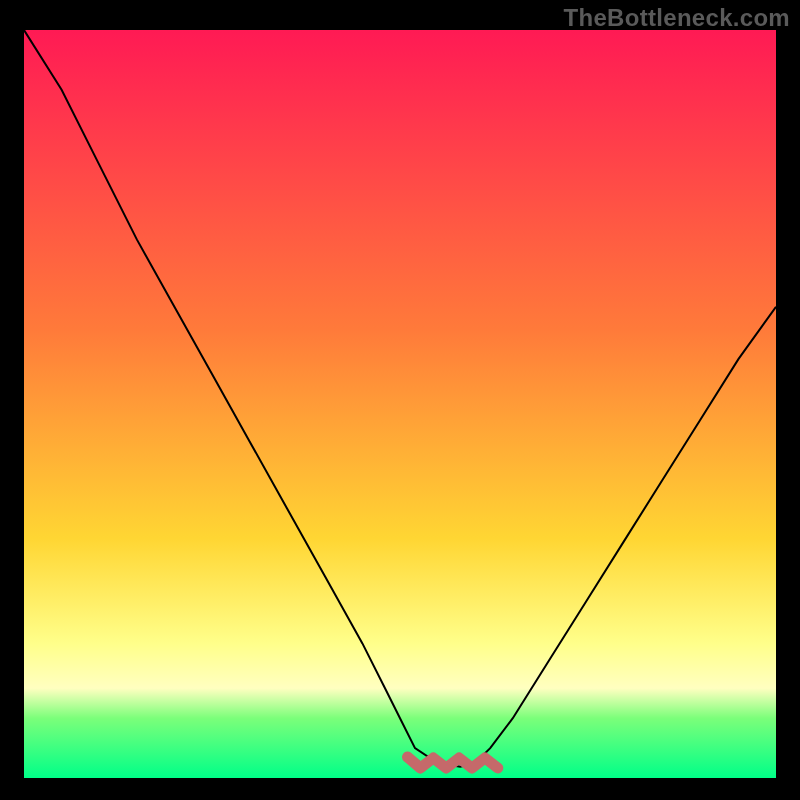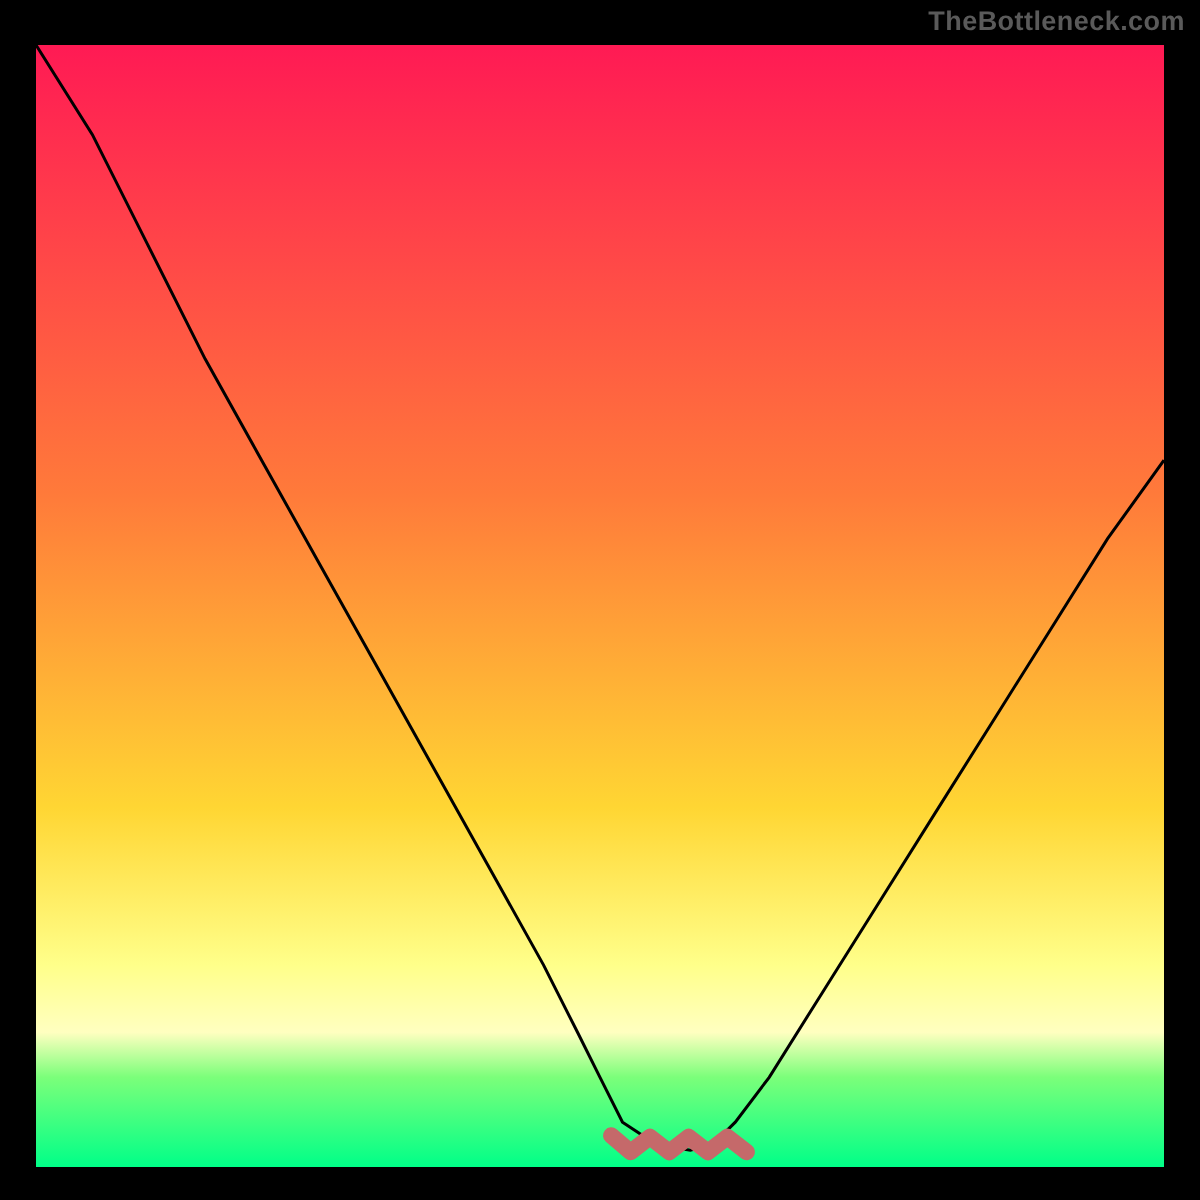--- a/index.html
+++ b/index.html
@@ -15,21 +15,21 @@
     position: relative;
     width: 800px;
     height: 800px;
     background: #000;
   }
   .watermark {
     position: absolute;
     top: 4px;
     right: 10px;
     color: #5a5a5a;
-    font-size: 18px;
+    font-size: 24px;
     font-weight: 600;
     letter-spacing: 0.3px;
     z-index: 10;
   }
   .plot-wrap {
     position: absolute;
     left: 24px;
     top: 30px;
     width: 752px;
     height: 748px;

